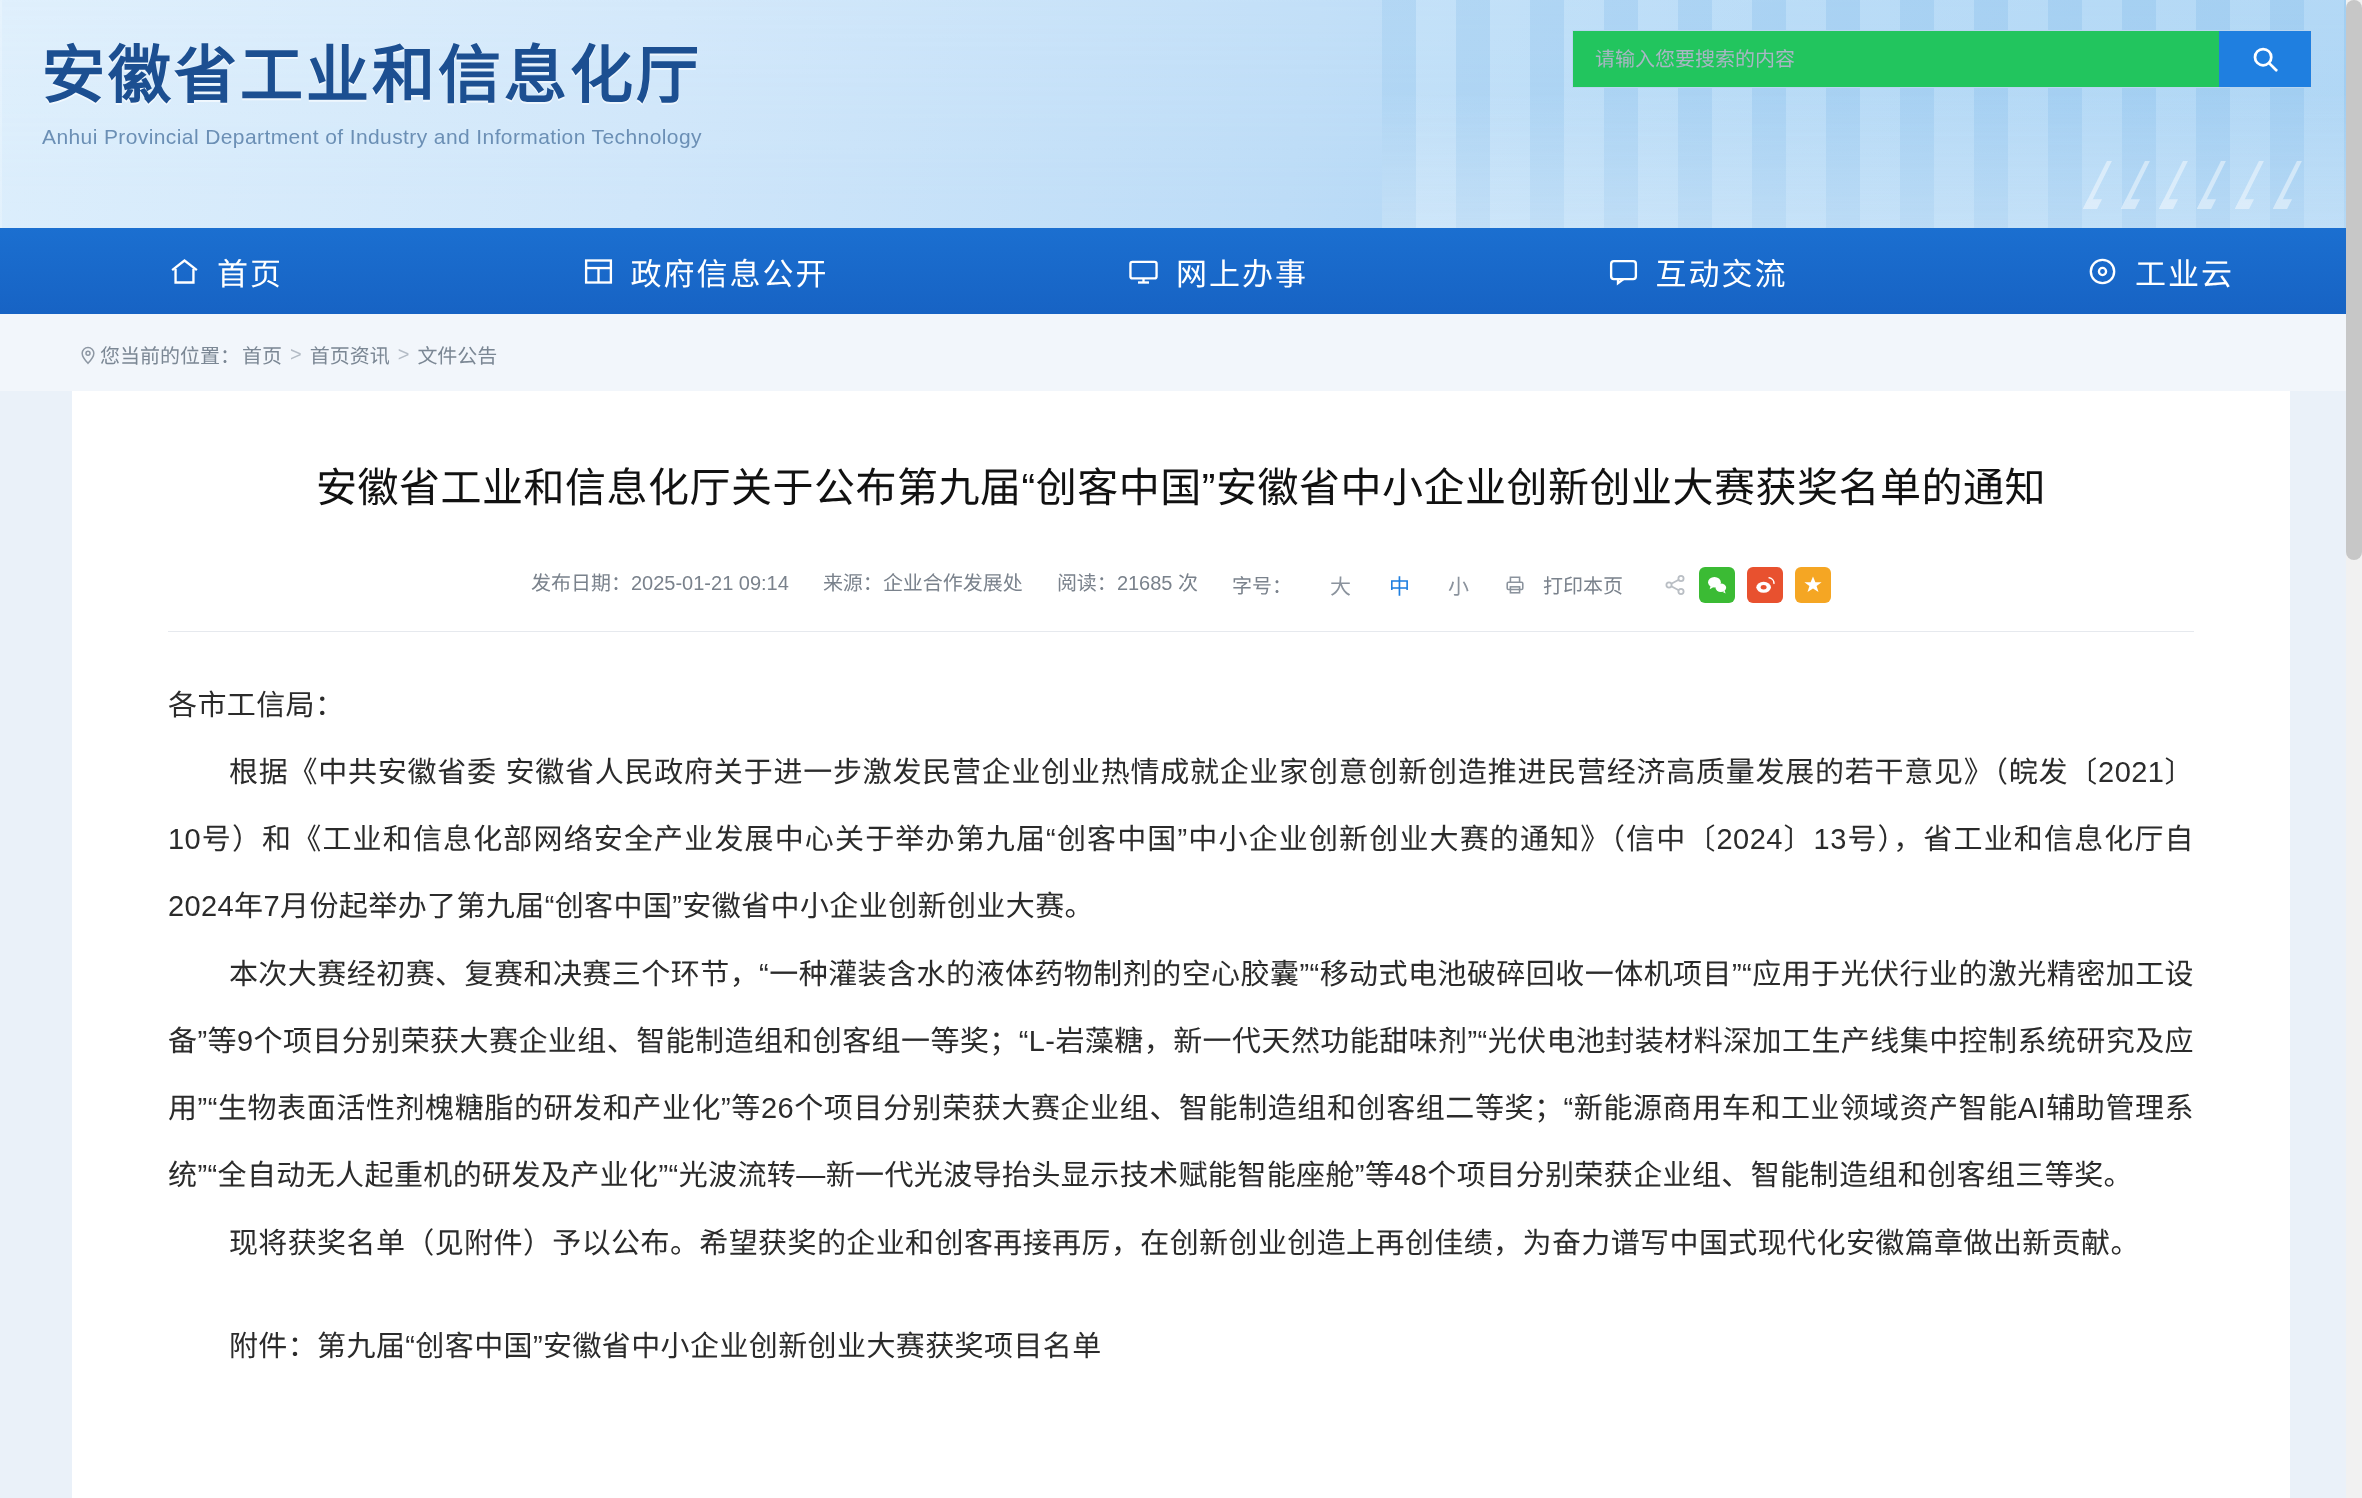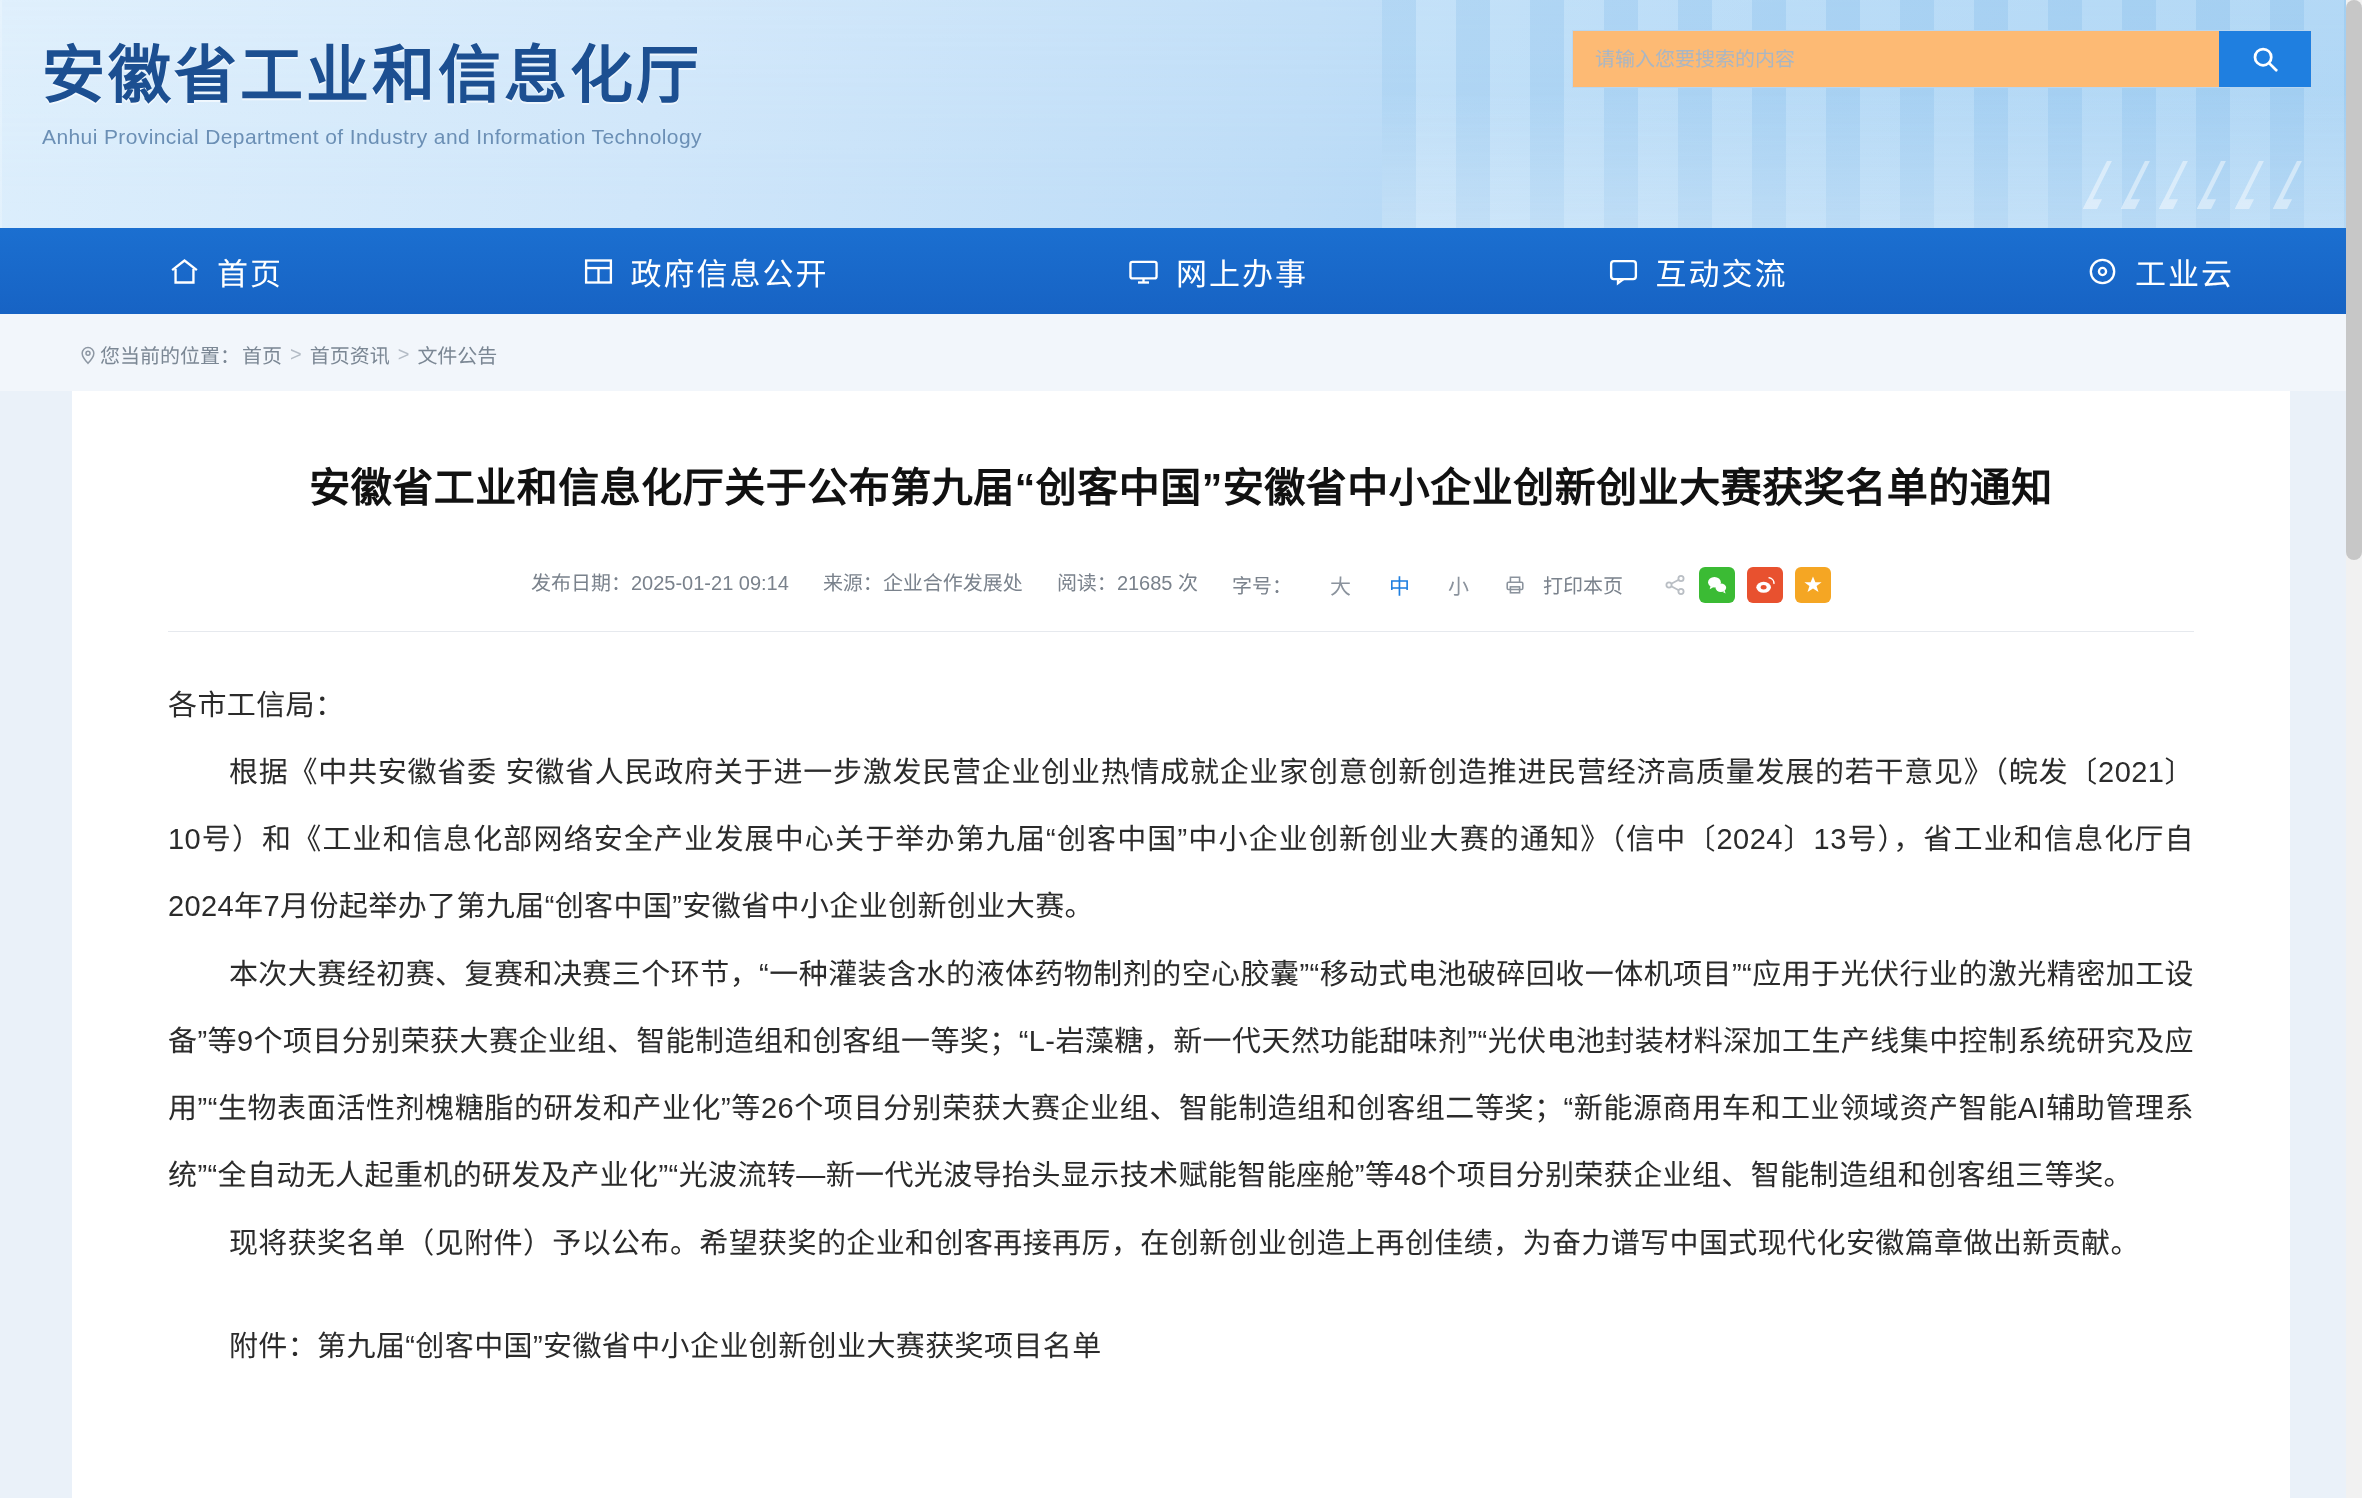--- a/index.html
+++ b/index.html
@@ -64,21 +64,21 @@
   .search-box {
     position: absolute; right: 50px; top: 30px;
     display: flex; height: 58px; width: 740px;
     border: 1px solid #b9d6ef;
     background: #fff;
   }
   .search-box input {
     flex: 1; border: 0; outline: none;
     font-size: 20px; color: #555;
     padding: 0 22px;
-    background: #fdba74;
+    background: #22c55e;
     font-family: "Liberation Sans", sans-serif;
   }
   .search-box input::placeholder { color: #a9b6c4; }
   .search-btn {
     width: 92px; background: #1f7fe0; border: 0; cursor: pointer;
     display: flex; align-items: center; justify-content: center;
   }
   .search-btn svg { width: 30px; height: 30px; }
 
   
@@ -113,21 +113,21 @@
   .article {
     background: #ffffff;
     padding: 66px 96px 40px 96px;
     height: 100%;
   }
   .article h1 {
     text-align: center;
     font-size: 41px;
     line-height: 1.55;
     color: #111;
-    font-weight: bold;
+    font-weight: normal;
     letter-spacing: .5px;
     padding: 0 20px;
   }
   .meta {
     margin-top: 46px;
     display: flex; justify-content: center;
     gap: 34px; font-size: 20px; color: #7a828c;
     flex-wrap: nowrap;
   }
   .meta .sizes { display: flex; align-items: center; gap: 38px; }

